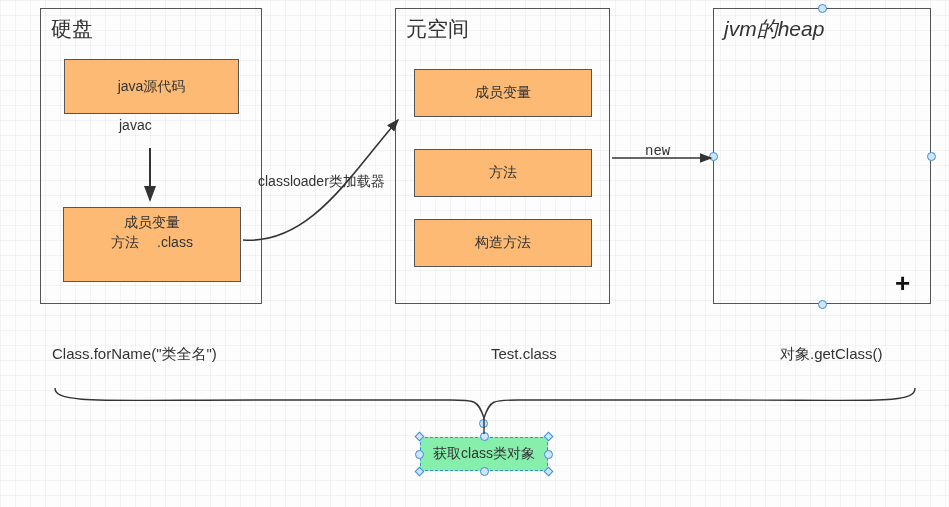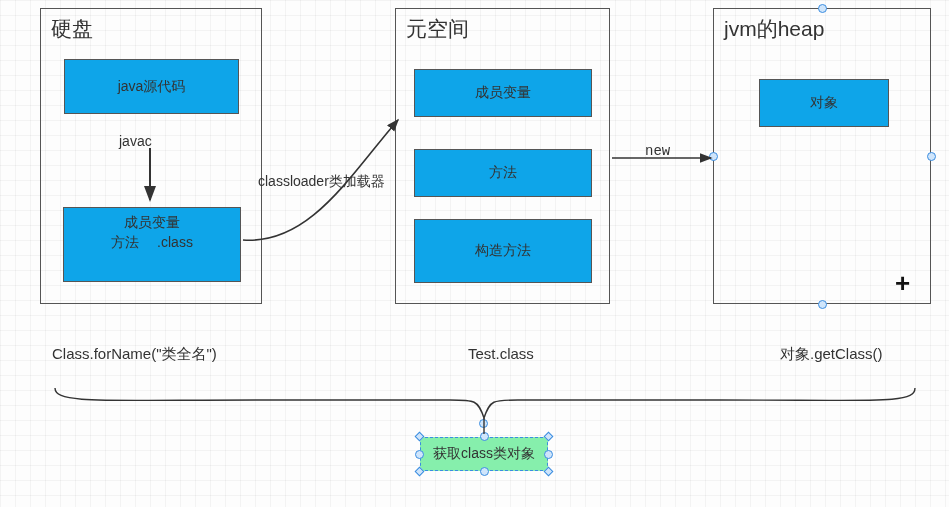--- a/index.html
+++ b/index.html
@@ -24,21 +24,21 @@
   }
   .panel-title {
     position: absolute;
     top: 6px;
     left: 10px;
     font-size: 21px;
   }
   .inner-box {
     position: absolute;
     border: 1.5px solid #555;
-    background: #0ea5e9;
+    background: #fdba74;
     display: flex;
     align-items: center;
     justify-content: center;
     text-align: center;
     font-size: 14px;
     padding: 2px 16px;
   }
   .label {
     position: absolute;
     font-size: 14px;
@@ -95,50 +95,47 @@
   }
 </style>
 </head>
 <body>
 
 <div class="panel" style="left:40px; top:8px; width:222px; height:296px;">
   <div class="panel-title">硬盘</div>
   <div class="inner-box" style="left:23px; top:50px; width:175px; height:55px;">
     <span>java源代码</span>
   </div>
-  <div class="label" style="left:78px; top:124px;">javac</div>
+  <div class="label" style="left:78px; top:108px;">javac</div>
   <div class="inner-box" style="left:22px; top:198px; width:178px; height:75px; display:block; text-align:center; padding-top:6px;">
     <div style="margin-bottom:2px;">成员变量</div>
     <div style="display:flex; justify-content:center; gap:18px;">
       <span>方法</span>
       <span>.class</span>
     </div>
   </div>
 </div>
 <div class="caption" style="left:52px; top:345px;">Class.forName("类全名")</div>
 
 <div class="panel" style="left:395px; top:8px; width:215px; height:296px;">
   <div class="panel-title">元空间</div>
   <div class="inner-box" style="left:18px; top:60px; width:178px; height:48px;">
     <span>成员变量</span>
   </div>
   <div class="inner-box" style="left:18px; top:140px; width:178px; height:48px;">
     <span>方法</span>
   </div>
-  <div class="inner-box" style="left:18px; top:210px; width:178px; height:64px;">
+  <div class="inner-box" style="left:18px; top:210px; width:178px; height:48px;">
     <span>构造方法</span>
   </div>
 </div>
-<div class="caption" style="left:468px; top:345px;">Test.class</div>
+<div class="caption" style="left:491px; top:345px;">Test.class</div>
 
-<div class="panel" style="left:713px; top:8px; width:218px; height:296px;">
+<div class="panel" style="left:713px; top:8px; width:218px; height:296px;font-style:italic;">
   <div class="panel-title">jvm的heap</div>
-  <div class="inner-box" style="left:45px; top:70px; width:130px; height:48px;">
-    <span>对象</span>
-  </div>
 </div>
 
 <div class="dot" style="left:818px; top:4px;"></div>
 <div class="dot" style="left:709px; top:152px;"></div>
 <div class="dot" style="left:927px; top:152px;"></div>
 <div class="dot" style="left:818px; top:300px;"></div>
 <div class="plus" style="left:895px; top:270px;">+</div>
 
 <div class="caption" style="left:780px; top:345px;">对象.getClass()</div>
 

